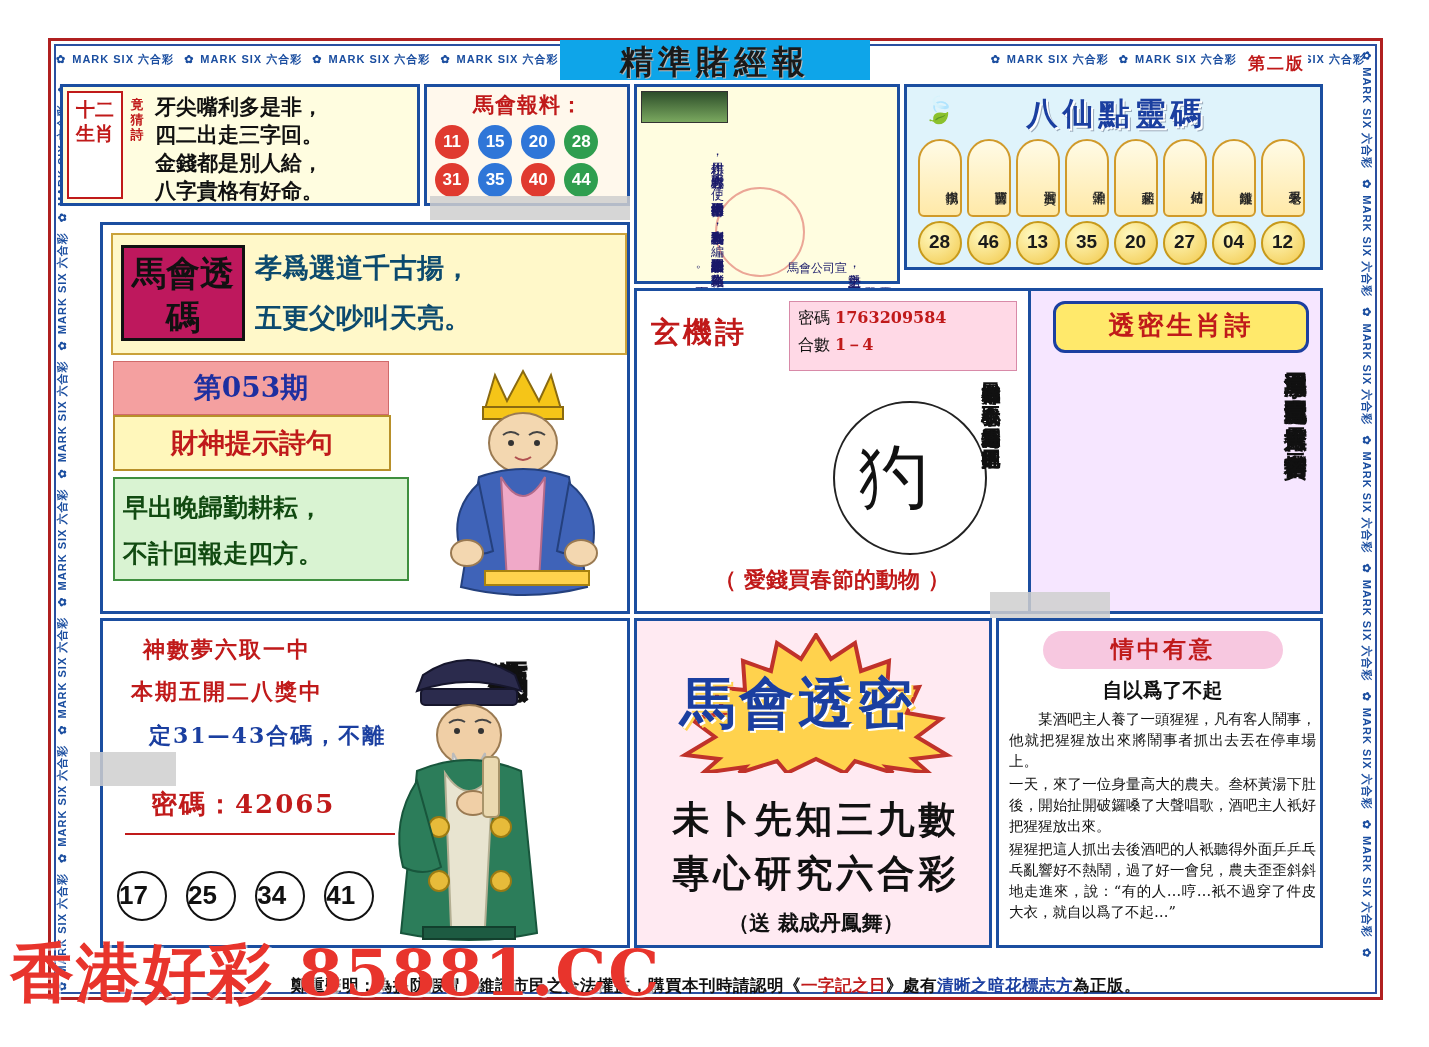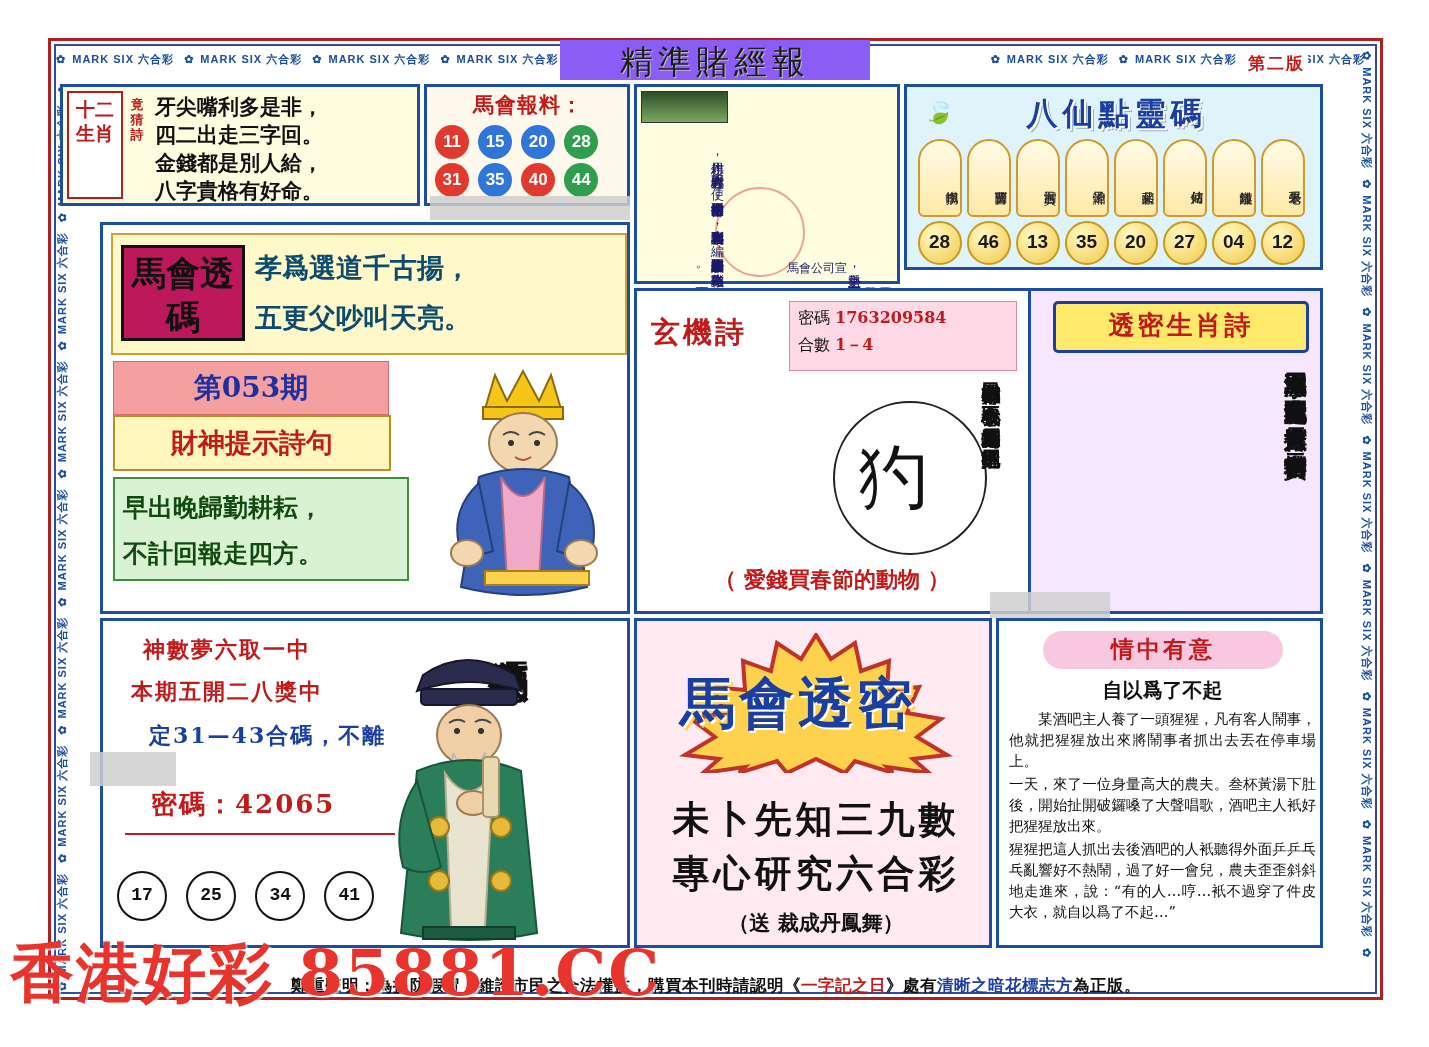--- a/index.html
+++ b/index.html
@@ -39,25 +39,25 @@
   }
   .strip-top{left:56px;top:52px;width:1320px;height:22px;}
   .strip-left{left:-404px;top:510px;width:940px;height:22px;transform:rotate(-90deg);}
   .strip-right{left:893px;top:510px;width:940px;height:22px;transform:rotate(90deg);}
   .strip span{margin-right:6px;}
   .flower{color:#1b4ea0;}
   .masthead{
     position:absolute;left:560px;top:40px;width:310px;height:40px;
     text-align:center;
     font-family:"DejaVu Serif","Liberation Serif",serif;
-    font-weight:normal;
+    font-weight:bold;
     font-size:33px;
     color:#1a1a1a;
     letter-spacing:5px;
-    background:#8b5cf6;
+    background:#0ea5e9;
     text-shadow:1px 1px 0 #bbb;
   }
   .edition{
     position:absolute;left:1245px;top:52px;
     font-size:17px;color:#c01a1a;font-weight:bold;
     font-family:"DejaVu Serif","Liberation Serif",serif;
     letter-spacing:2px;
     background:#fff;padding:0 3px;
   }
   .box{position:absolute;box-sizing:border-box;}
@@ -196,42 +196,42 @@
   }
   #xuanji .bottom{
     position:absolute;left:0;bottom:16px;width:390px;text-align:center;
     font-size:22px;font-weight:bold;color:#c01a1a;
   }
 
   
   #toumi{left:1028px;top:288px;width:295px;height:326px;border:3px solid #1b4ea0;background:#f6e6ff;}
   #toumi .ttl{
     position:absolute;left:22px;top:10px;width:250px;height:46px;
-    background:#ffe96b;border:3px solid #1b3fa0;border-radius:5px;
+    background:#ffe96b;border:3px solid #1b3fa0;border-radius:12px;
     text-align:center;line-height:42px;font-size:26px;font-weight:bold;color:#c01a1a;letter-spacing:3px;
   }
   #toumi .vpoem{
     position:absolute;left:12px;top:64px;width:272px;height:250px;
     writing-mode:vertical-rl;text-orientation:upright;
     font-size:23px;line-height:38px;color:#111;font-weight:bold;
     direction:ltr;
   }
 
   
   #shenshu{left:100px;top:618px;width:530px;height:330px;border:3px solid #1b4ea0;background:#fff;}
   #shenshu .l1{position:absolute;left:40px;top:14px;font-size:22px;color:#c01a1a;font-weight:bold;letter-spacing:2px;}
   #shenshu .l2{position:absolute;left:28px;top:56px;font-size:22px;color:#c01a1a;font-weight:bold;letter-spacing:2px;}
   #shenshu .l3{position:absolute;left:46px;top:100px;font-size:22px;color:#1b3fa0;font-weight:bold;letter-spacing:2px;}
   #shenshu .code{position:absolute;left:48px;top:166px;font-size:26px;color:#c01a1a;font-weight:bold;letter-spacing:2px;}
   #shenshu .rule{position:absolute;left:22px;top:212px;width:270px;border-top:2px solid #c01a1a;}
   #shenshu .nums{position:absolute;left:14px;top:250px;}
   .onum{
     display:inline-block;width:46px;height:46px;border-radius:50%;border:2px solid #111;
-    line-height:44px;text-align:center;font-size:18px;font-weight:bold;color:#111;margin-right:14px;
-    font-family:Liberation Mono, monospace;background:#fff;
+    line-height:44px;font-size:26px;font-weight:bold;color:#111;margin-right:14px;
+    font-family:Liberation Sans, sans-serif;background:#fff;
   }
   #shenshu .vbig{
     position:absolute;right:86px;top:8px;
     writing-mode:vertical-rl;text-orientation:upright;
     font-size:40px;line-height:64px;font-weight:bold;color:#111;
     font-family:"DejaVu Serif",serif;
   }
   #godB{position:absolute;left:262px;top:10px;width:205px;height:312px;}
 
   

